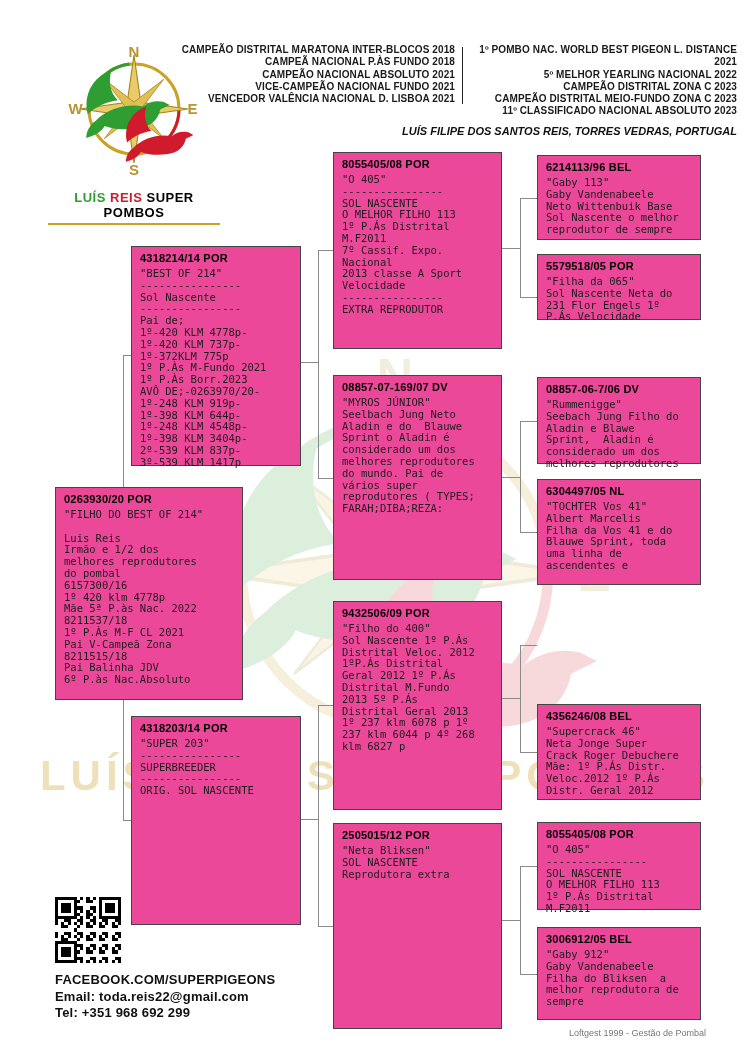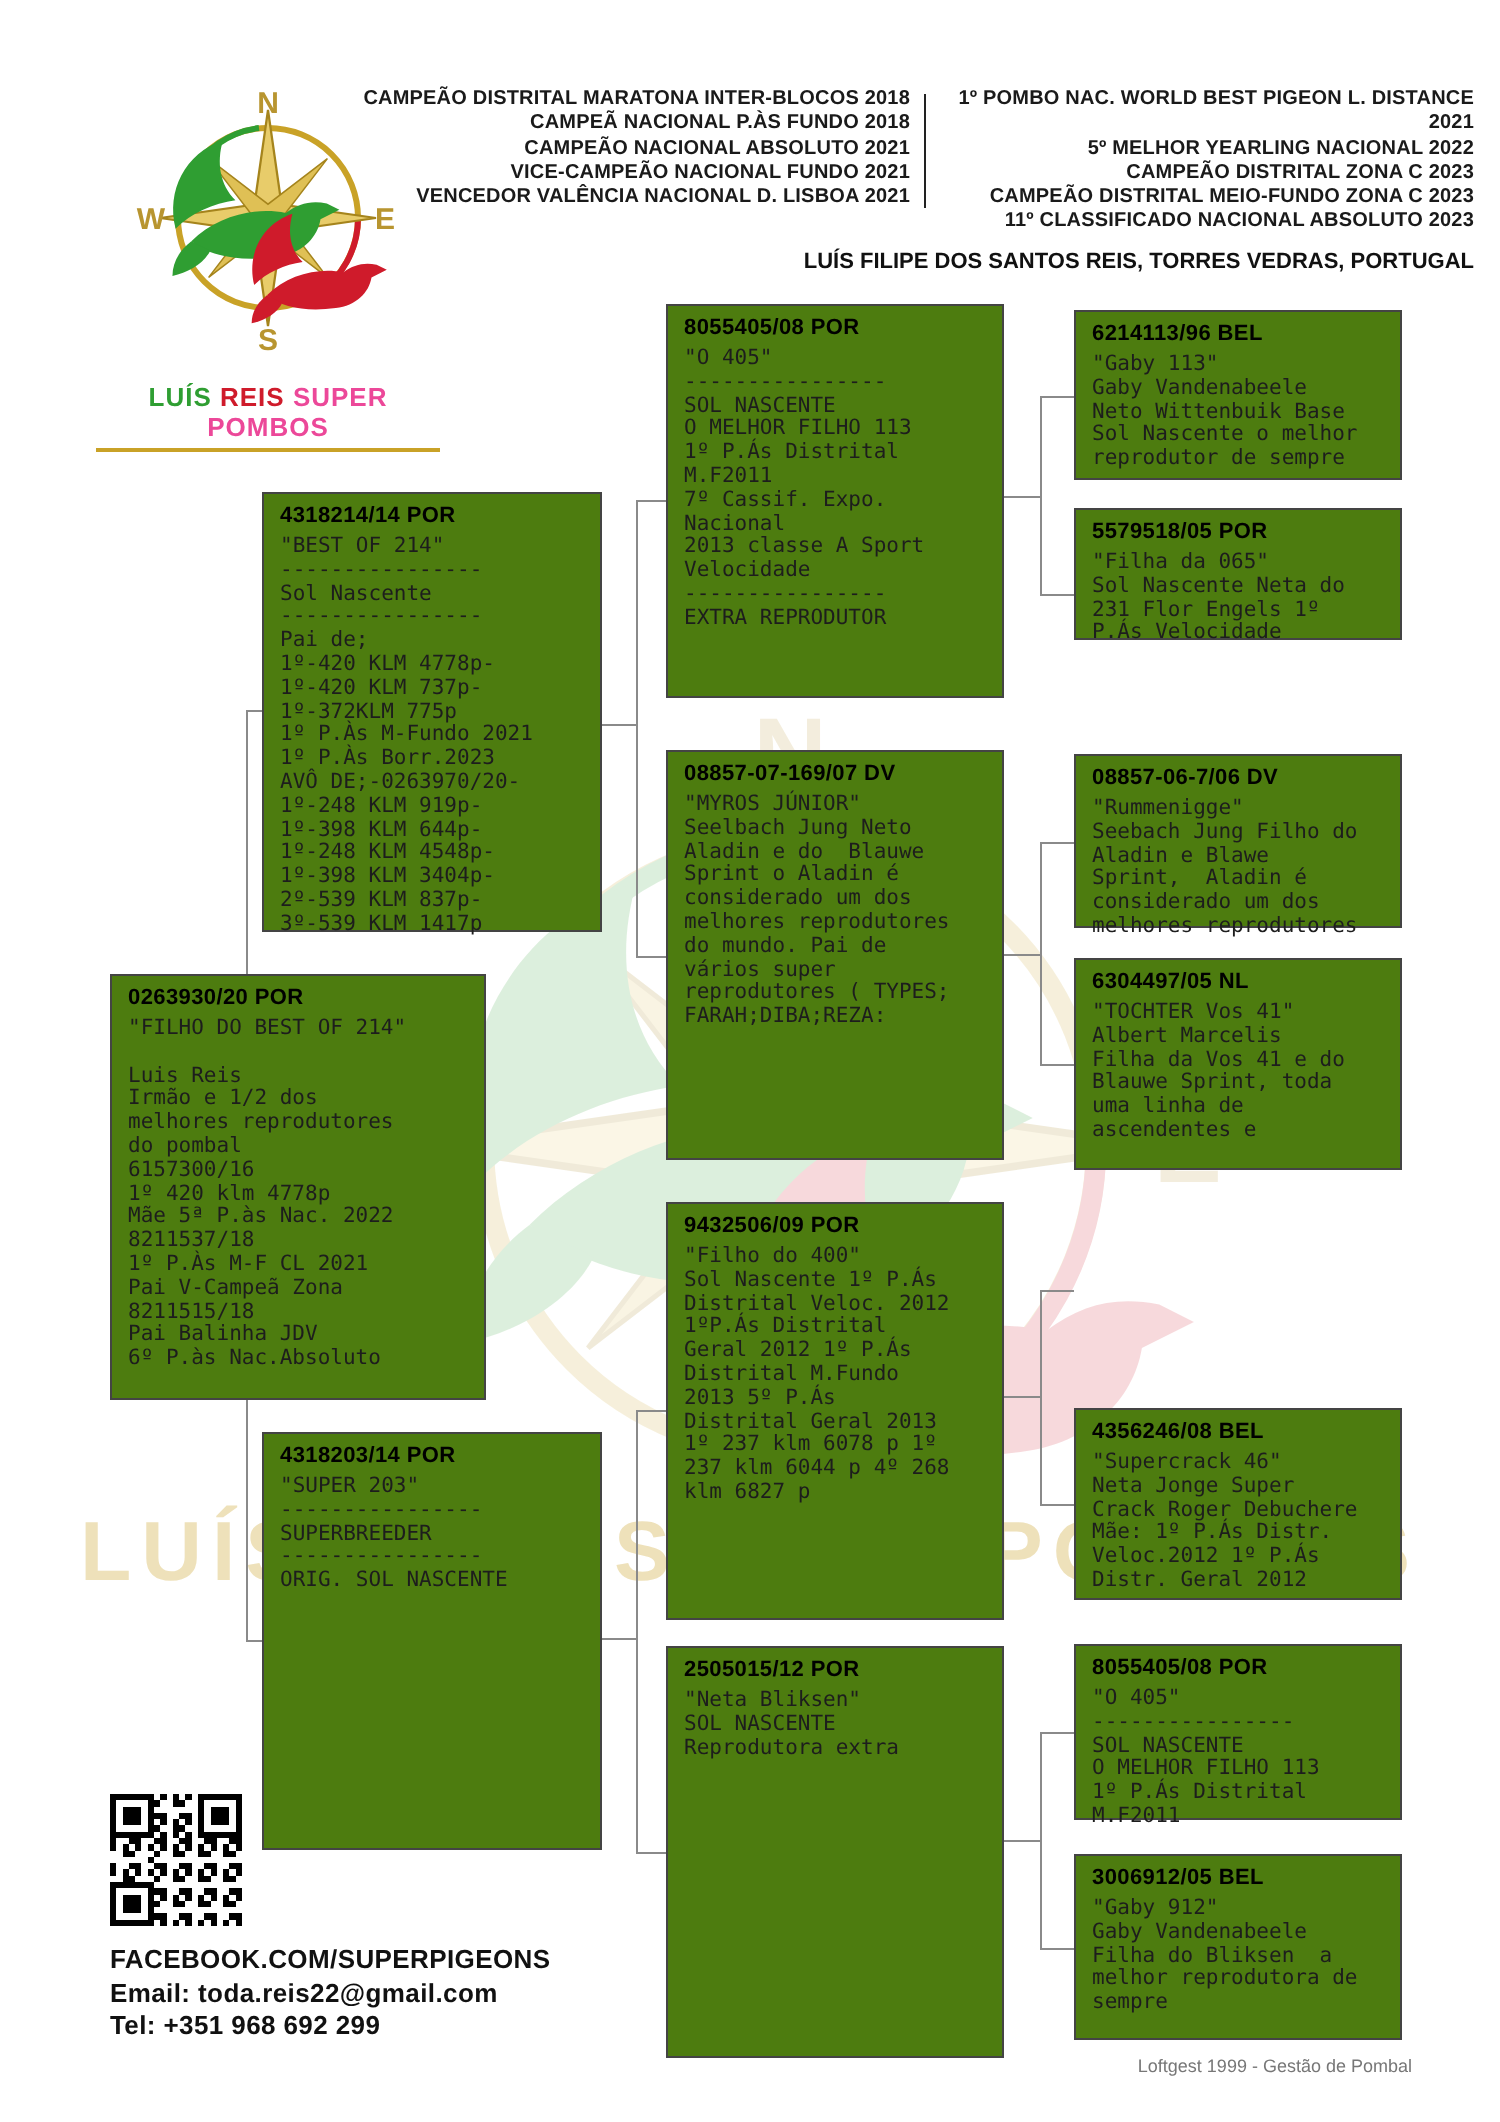--- a/index.html
+++ b/index.html
@@ -9,34 +9,34 @@
   
   .wm-logo{position:absolute;left:140px;top:318px;opacity:.16;pointer-events:none;}
   .wm-text{position:absolute;left:0;top:752px;width:100%;text-align:center;
            font-size:42px;font-weight:bold;letter-spacing:5px;color:rgba(201,162,39,.32);
            white-space:nowrap;pointer-events:none;}
 
   
   .logo-block{position:absolute;left:48px;top:34px;width:172px;text-align:center;}
   .logo-title{margin-top:2px;font-size:13px;font-weight:bold;letter-spacing:.5px;
               padding-bottom:3px;border-bottom:2.5px solid #c9a227;display:inline-block;}
-  .lt-green{color:#2f9e32;} .lt-red{color:#cf1b2b;} .lt-gold{color:#ec4899;}
+  .lt-green{color:#2f9e32;} .lt-red{color:#cf1b2b;} .lt-gold{color:#000000;}
   .ach{position:absolute;top:44px;font-size:10px;font-weight:bold;color:#1a1a1a;
        line-height:12.3px;text-align:right;letter-spacing:.1px;}
   .ach-left{left:180px;width:275px;}
   .ach-right{left:470px;width:267px;}
   .ach-divider{position:absolute;left:462px;top:47px;width:1px;height:57px;background:#222;}
   .owner{position:absolute;left:337px;top:125px;width:400px;text-align:right;
-         font-size:11px;font-weight:bold;color:#111;}
+         font-size:11px;font-weight:bold;font-style:italic;color:#111;}
 
   
   .cl{position:absolute;background:#8a8a8a;}
 
   
-  .pbox{position:absolute;background:#4d7c0f;border:1px solid #444;
+  .pbox{position:absolute;background:#ec4899;border:1px solid #444;
         padding:5px 8px 16px 8px;box-sizing:border-box;}
   .ring{font-size:11px;font-weight:bold;color:#000;margin-bottom:4px;letter-spacing:.2px;}
   .pbody{font-family:"DejaVu Sans Mono",monospace;font-size:10.5px;line-height:11.8px;
          color:#1d1d1d;white-space:pre-wrap;}
 
   
   .qr{position:absolute;left:55px;top:897px;}
   .contact{position:absolute;left:55px;top:972px;font-size:13px;font-weight:bold;
            color:#111;line-height:16.5px;letter-spacing:.2px;}
   .loftgest{position:absolute;right:44px;top:1028px;font-size:9px;color:#777;}

